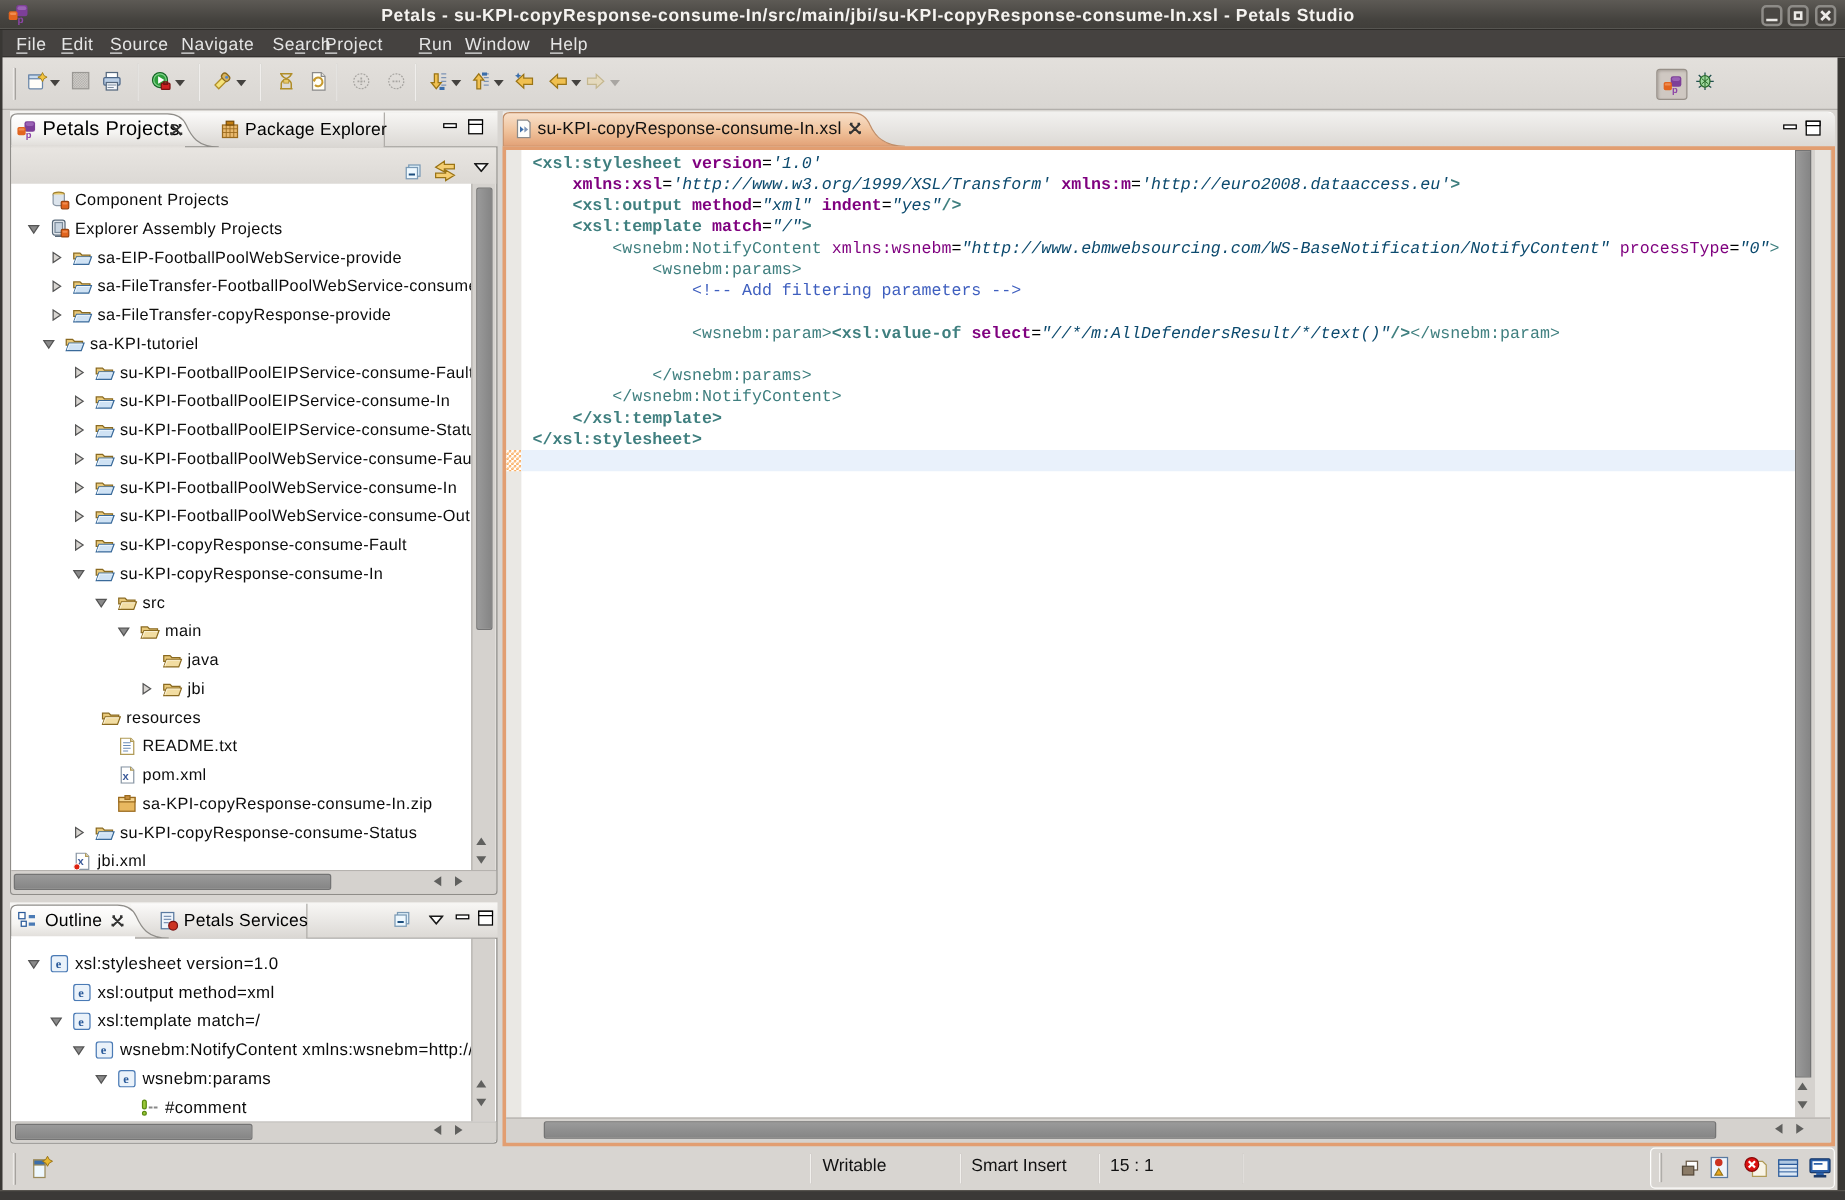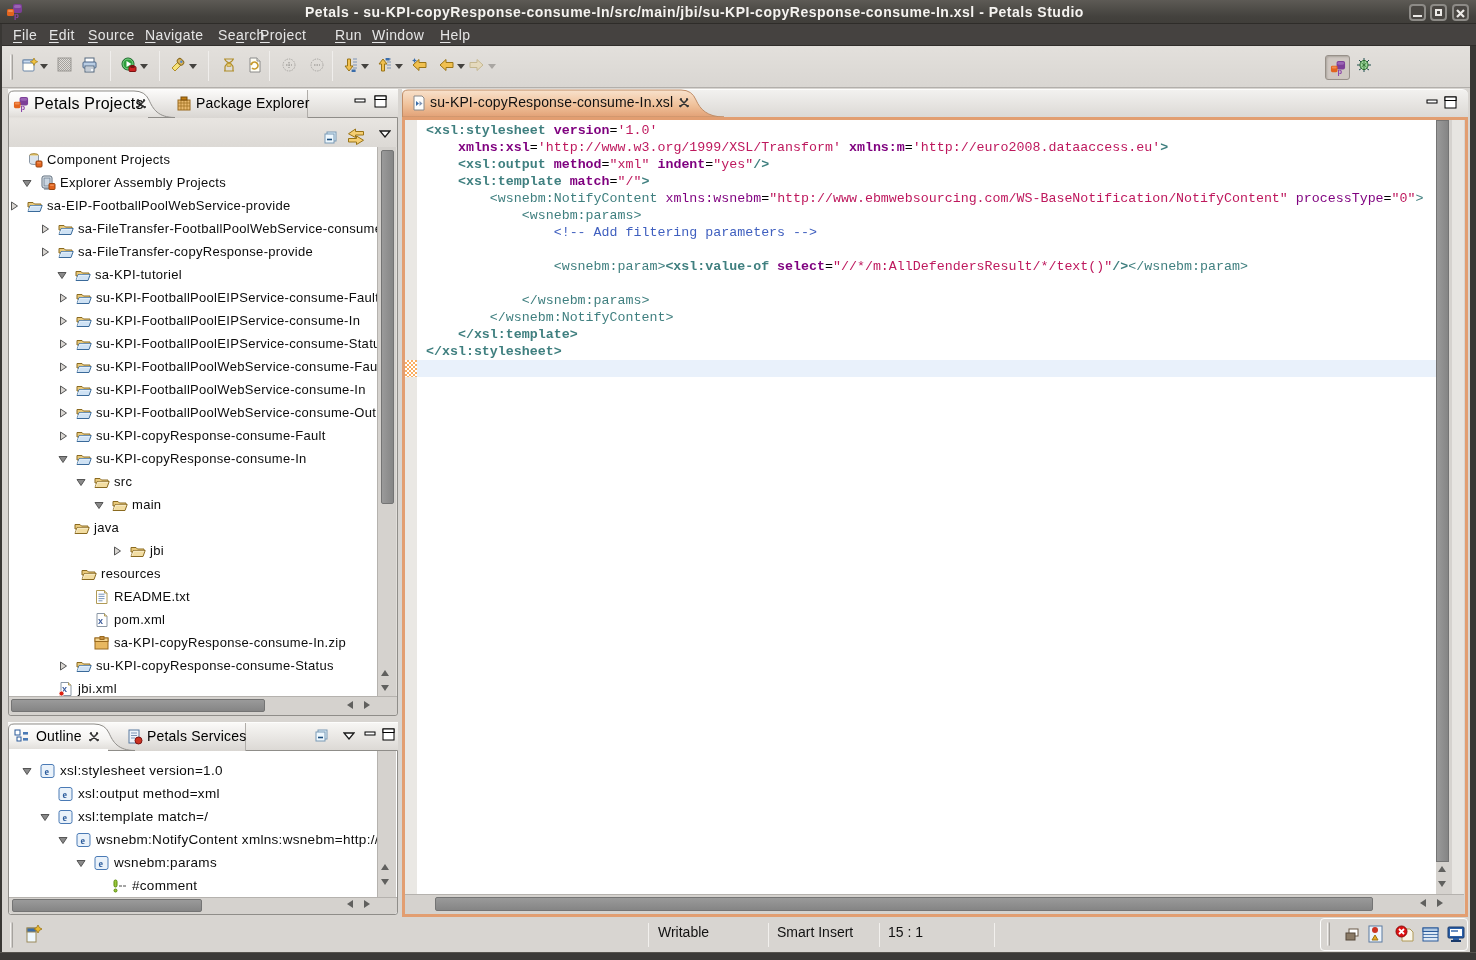--- a/index.html
+++ b/index.html
@@ -48,21 +48,21 @@
 #edtab{left:402px;top:89px;width:330px;height:28px}
 #ruler{left:405px;top:120px;width:12px;height:774px;background:#eae8e4}
 #rmark{left:405px;top:360px;width:12px;height:17px;background-color:#fff;background-image:linear-gradient(45deg,#f9ae63 25%,transparent 25%,transparent 75%,#f9ae63 75%),linear-gradient(45deg,#f9ae63 25%,transparent 25%,transparent 75%,#f9ae63 75%);background-size:4px 4px;background-position:0 0,2px 2px}
 #edtext{left:417px;top:120px;width:1019px;height:774px;background:#fff;overflow:hidden}
 #curline{position:absolute;left:0px;top:240px;width:1019px;height:17px;background:#e9f1fb}
 #code{position:absolute;left:9px;top:2px;font-family:"Liberation Mono",monospace;font-size:13.3px;line-height:17px;white-space:pre}
 #code .t{color:#3f7f7f}
 #code .tb{color:#3f7f7f;font-weight:bold}
 #code .a{color:#7f007f}
 #code .ab2{color:#7f007f;font-weight:bold}
-#code .v{color:#be185d;}
+#code .v{color:#0c4a6e;font-style:italic}
 #code .c{color:#3f5fbf}
 #treeB .trow{font-size:13.5px}
 #ovr{left:1452px;top:120px;width:12px;height:774px;background:#e7e5e1}
 </style></head>
 <body>
 <div id="root">
 
 <div class="ab" id="title">
   <svg class="ab" style="left:6px;top:3px" width="17" height="17" viewBox="0 0 17 17">
         <rect x="7" y="1" width="9" height="9" rx="2" fill="#7d3f98"></rect>
@@ -247,21 +247,21 @@
         <path d="M8.5 1 v2.5 h8 v3.5 h-8 v2.5 L1.5 5.75z" fill="#f5ce72" stroke="#9a7416"></path>
         <path d="M9.5 8 v2.5 h-8 v3.5 h8 v2.5 L16.5 12.25z" fill="#f5ce72" stroke="#9a7416"></path>
       </svg>
   <svg class="ab" style="left:370px;top:12px" width="12" height="8" viewBox="0 0 12 8">
         <path d="M1 1 h10 L6 7z" fill="#fdfdfc" stroke="#1a1a1a" stroke-width="1.3"></path>
       </svg>
 </div>
 <div class="ab" style="left:9px;top:116px;width:139px;height:3px;background:linear-gradient(#dedbd7,#e8e5e1)"></div>
 <div class="tree" id="treeA" style="left:9px;top:147px;width:368px;height:549px">
       <div style="height:1px"></div>
-      <div class="trow" style="">
+      <div class="trow" style="padding-left:13px">
         <svg class="ar" width="10" height="10"></svg>
         <svg class="ic" viewBox="0 0 16 16">
           <ellipse cx="7" cy="3.5" rx="4.5" ry="1.8" fill="#e8c96a" stroke="#a08030"></ellipse>
           <path d="M2.5 3.5 v7 a4.5 2 0 0 0 9 0 v-7" fill="#dce4ec" stroke="#8a97a5"></path>
           <rect x="9" y="9" width="6" height="6" rx="1" fill="#e2641e" stroke="#9a4410"></rect>
           <rect x="10" y="10" width="4" height="1.6" rx="0.8" fill="#f08c50"></rect>
         </svg>
         <span>Component Projects</span>
       </div>
       <div class="trow" style="padding-left:13px">
@@ -270,21 +270,21 @@
         </svg>
         <svg class="ic" viewBox="0 0 16 16">
           <rect x="2" y="1" width="10" height="12" rx="2" fill="#eef2f6" stroke="#5a6a7a"></rect>
           <rect x="4" y="3" width="6" height="8" fill="#c8d4e0" stroke="#7a8a9a"></rect>
           <path d="M4 14 h8" stroke="#5a6a7a"></path>
           <rect x="9" y="8.5" width="6" height="6" rx="1" fill="#e2641e" stroke="#9a4410"></rect>
           <rect x="10" y="9.5" width="4" height="1.6" rx="0.8" fill="#f08c50"></rect>
         </svg>
         <span>Explorer Assembly Projects</span>
       </div>
-      <div class="trow" style="">
+      <div class="trow" style="padding-left:31px">
         <svg class="ar" width="10" height="10" viewBox="0 0 10 10">
           <path d="M2.5 1 L8.5 5 2.5 9z" fill="#d9d6d2" stroke="#555"></path>
         </svg>
         <svg class="ic" viewBox="0 0 16 16">
           <path d="M1 4.5 h5 l1.5 1.5 H14 v3 H1z" fill="#e9c97a" stroke="#8a6a20"></path>
           <path d="M1 13.5 L3.2 7.5 H15.2 L13 13.5z" fill="#cfe2f4" stroke="#3a6a9a"></path>
           <path d="M1.8 13 L3.7 8.2 H14.2" fill="none" stroke="#eef6fc" stroke-width="0.9"></path>
         </svg>
         <span>sa-EIP-FootballPoolWebService-provide</span>
       </div>
@@ -303,21 +303,21 @@
         <svg class="ar" width="10" height="10" viewBox="0 0 10 10">
           <path d="M2.5 1 L8.5 5 2.5 9z" fill="#d9d6d2" stroke="#555"></path>
         </svg>
         <svg class="ic" viewBox="0 0 16 16">
           <path d="M1 4.5 h5 l1.5 1.5 H14 v3 H1z" fill="#e9c97a" stroke="#8a6a20"></path>
           <path d="M1 13.5 L3.2 7.5 H15.2 L13 13.5z" fill="#cfe2f4" stroke="#3a6a9a"></path>
           <path d="M1.8 13 L3.7 8.2 H14.2" fill="none" stroke="#eef6fc" stroke-width="0.9"></path>
         </svg>
         <span>sa-FileTransfer-copyResponse-provide</span>
       </div>
-      <div class="trow" style="padding-left:48px">
+      <div class="trow" style="padding-left:25px">
         <svg class="ar" width="10" height="10" viewBox="0 0 10 10">
           <path d="M1 2.5 h8 L5 8.5z" fill="#8a8a8a" stroke="#555"></path>
         </svg>
         <svg class="ic" viewBox="0 0 16 16">
           <path d="M1 4.5 h5 l1.5 1.5 H14 v3 H1z" fill="#e9c97a" stroke="#8a6a20"></path>
           <path d="M1 13.5 L3.2 7.5 H15.2 L13 13.5z" fill="#cfe2f4" stroke="#3a6a9a"></path>
           <path d="M1.8 13 L3.7 8.2 H14.2" fill="none" stroke="#eef6fc" stroke-width="0.9"></path>
         </svg>
         <span>sa-KPI-tutoriel</span>
       </div>
@@ -424,21 +424,21 @@
         <svg class="ar" width="10" height="10" viewBox="0 0 10 10">
           <path d="M1 2.5 h8 L5 8.5z" fill="#8a8a8a" stroke="#555"></path>
         </svg>
         <svg class="ic" viewBox="0 0 16 16">
           <path d="M1 4.5 h5 l1.5 1.5 H14 v3 H1z" fill="#e9c97a" stroke="#8a6a20"></path>
           <path d="M1 13.5 L3.2 7.5 H15.2 L13 13.5z" fill="#f2dda2" stroke="#8a6a20"></path>
           <path d="M1.8 13 L3.7 8.2 H14.2" fill="none" stroke="#faf0d2" stroke-width="0.9"></path>
         </svg>
         <span>main</span>
       </div>
-      <div class="trow" style="padding-left:47px">
+      <div class="trow" style="padding-left:103px">
         <svg class="ar" width="10" height="10"></svg>
         <svg class="ic" viewBox="0 0 16 16">
           <path d="M1 4.5 h5 l1.5 1.5 H14 v3 H1z" fill="#e9c97a" stroke="#8a6a20"></path>
           <path d="M1 13.5 L3.2 7.5 H15.2 L13 13.5z" fill="#f2dda2" stroke="#8a6a20"></path>
           <path d="M1.8 13 L3.7 8.2 H14.2" fill="none" stroke="#faf0d2" stroke-width="0.9"></path>
         </svg>
         <span>java</span>
       </div>
       <div class="trow" style="padding-left:103px">
         <svg class="ar" width="10" height="10" viewBox="0 0 10 10">

